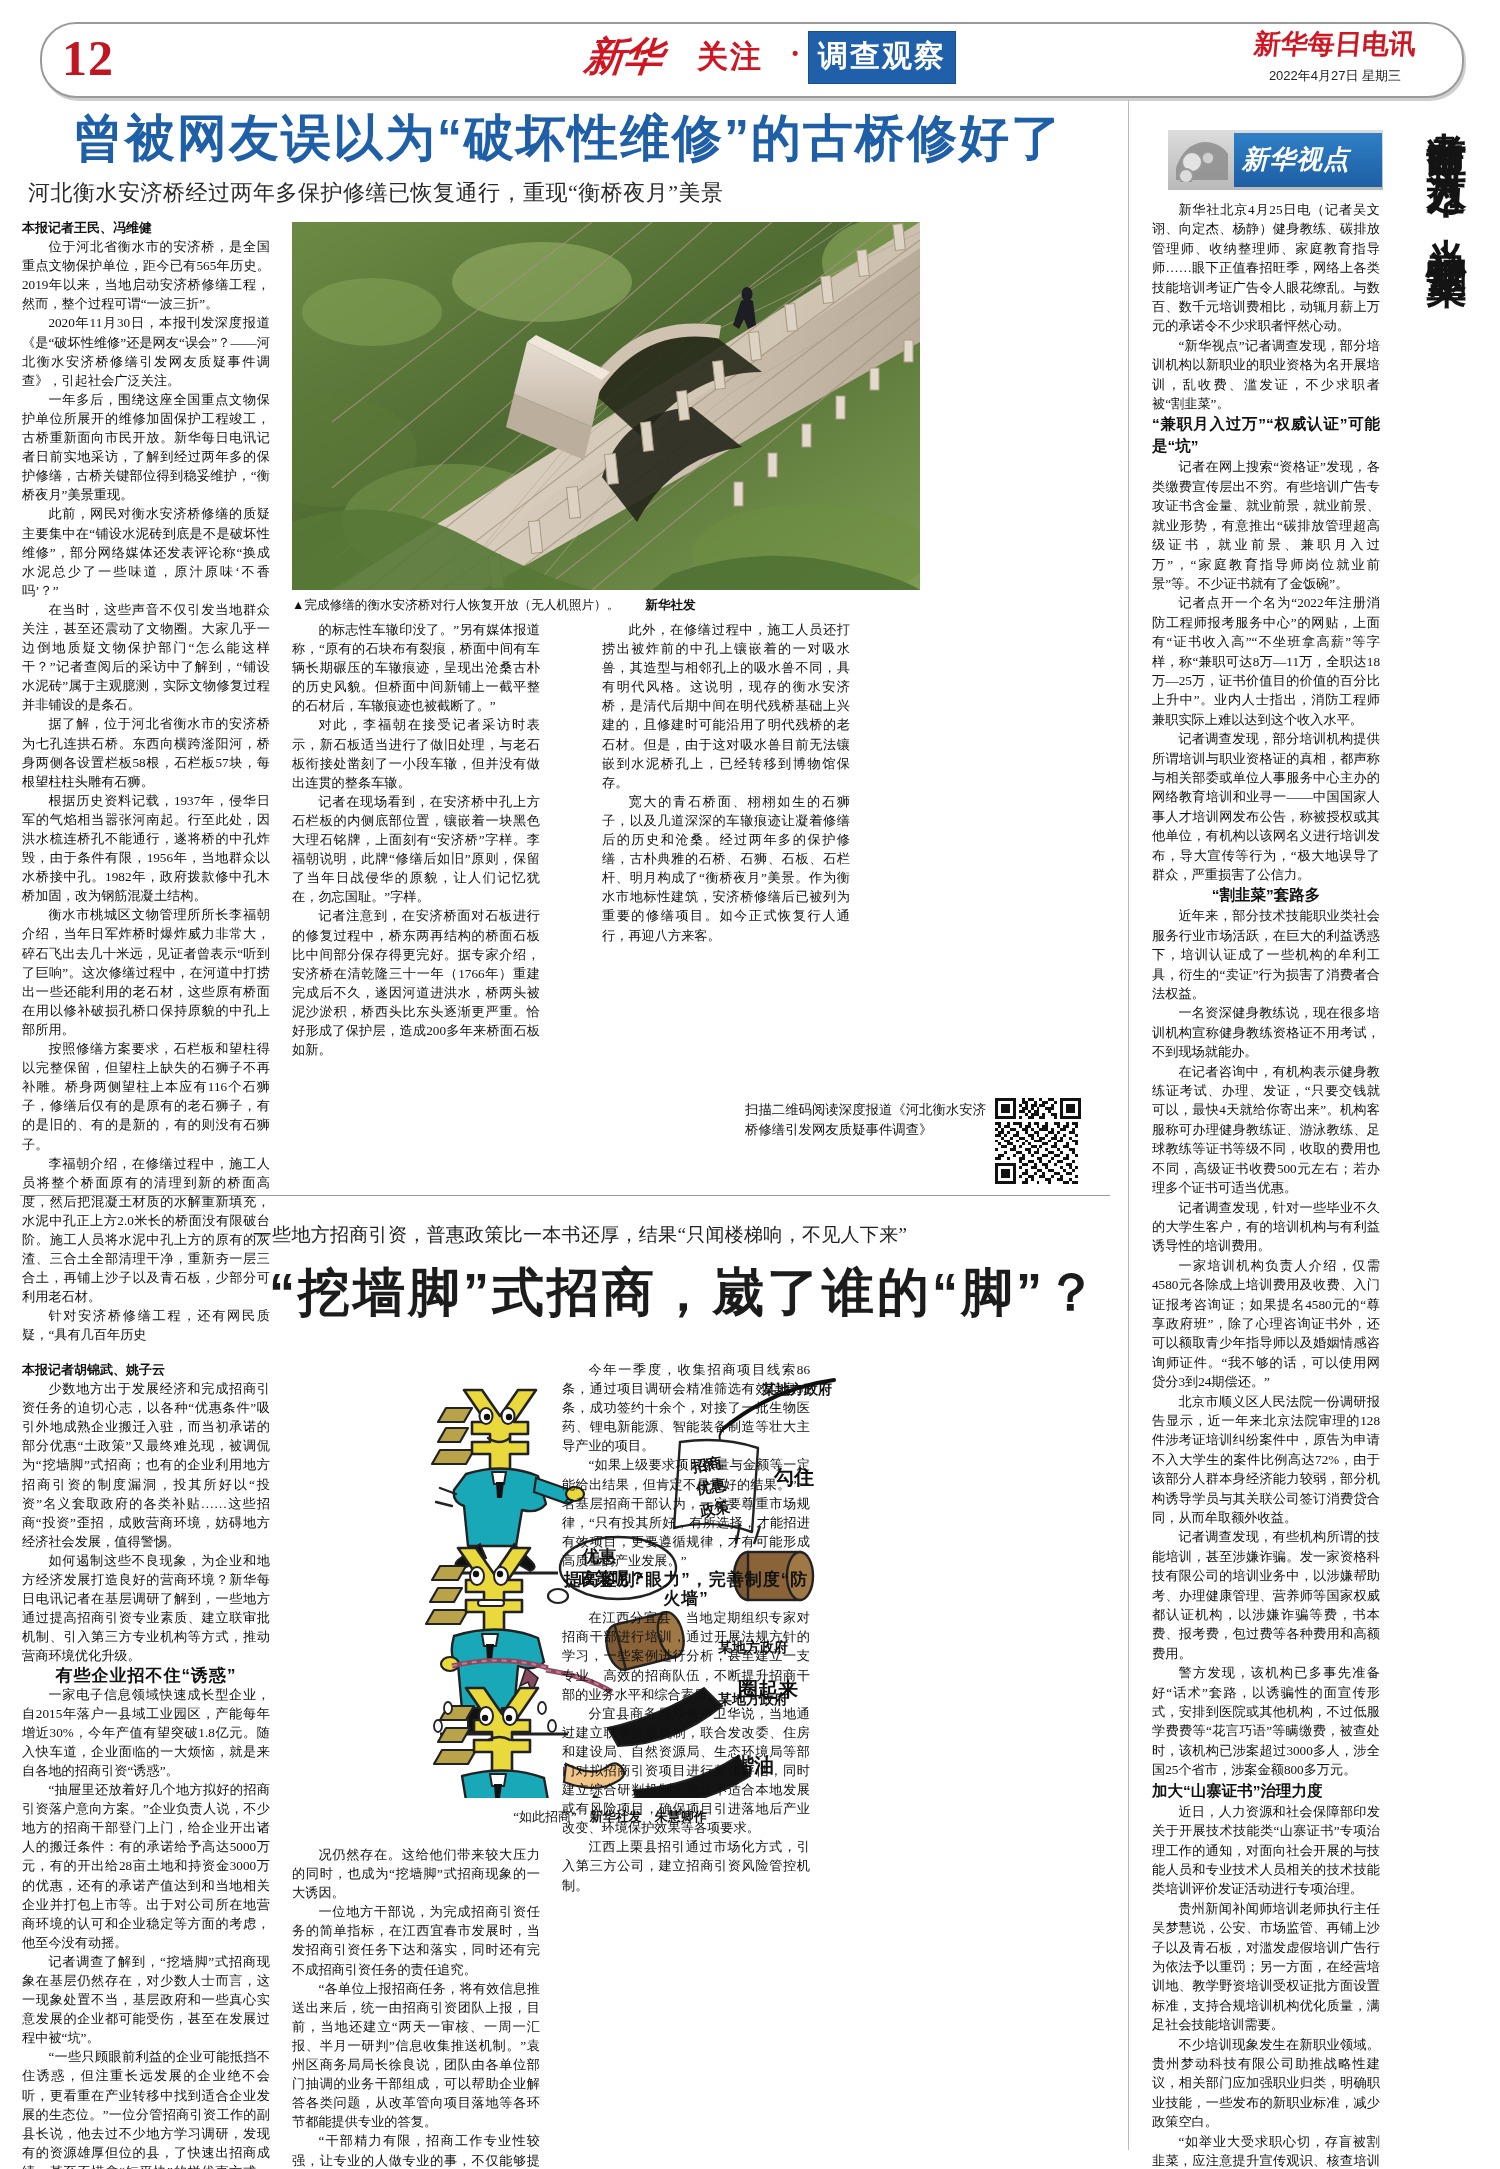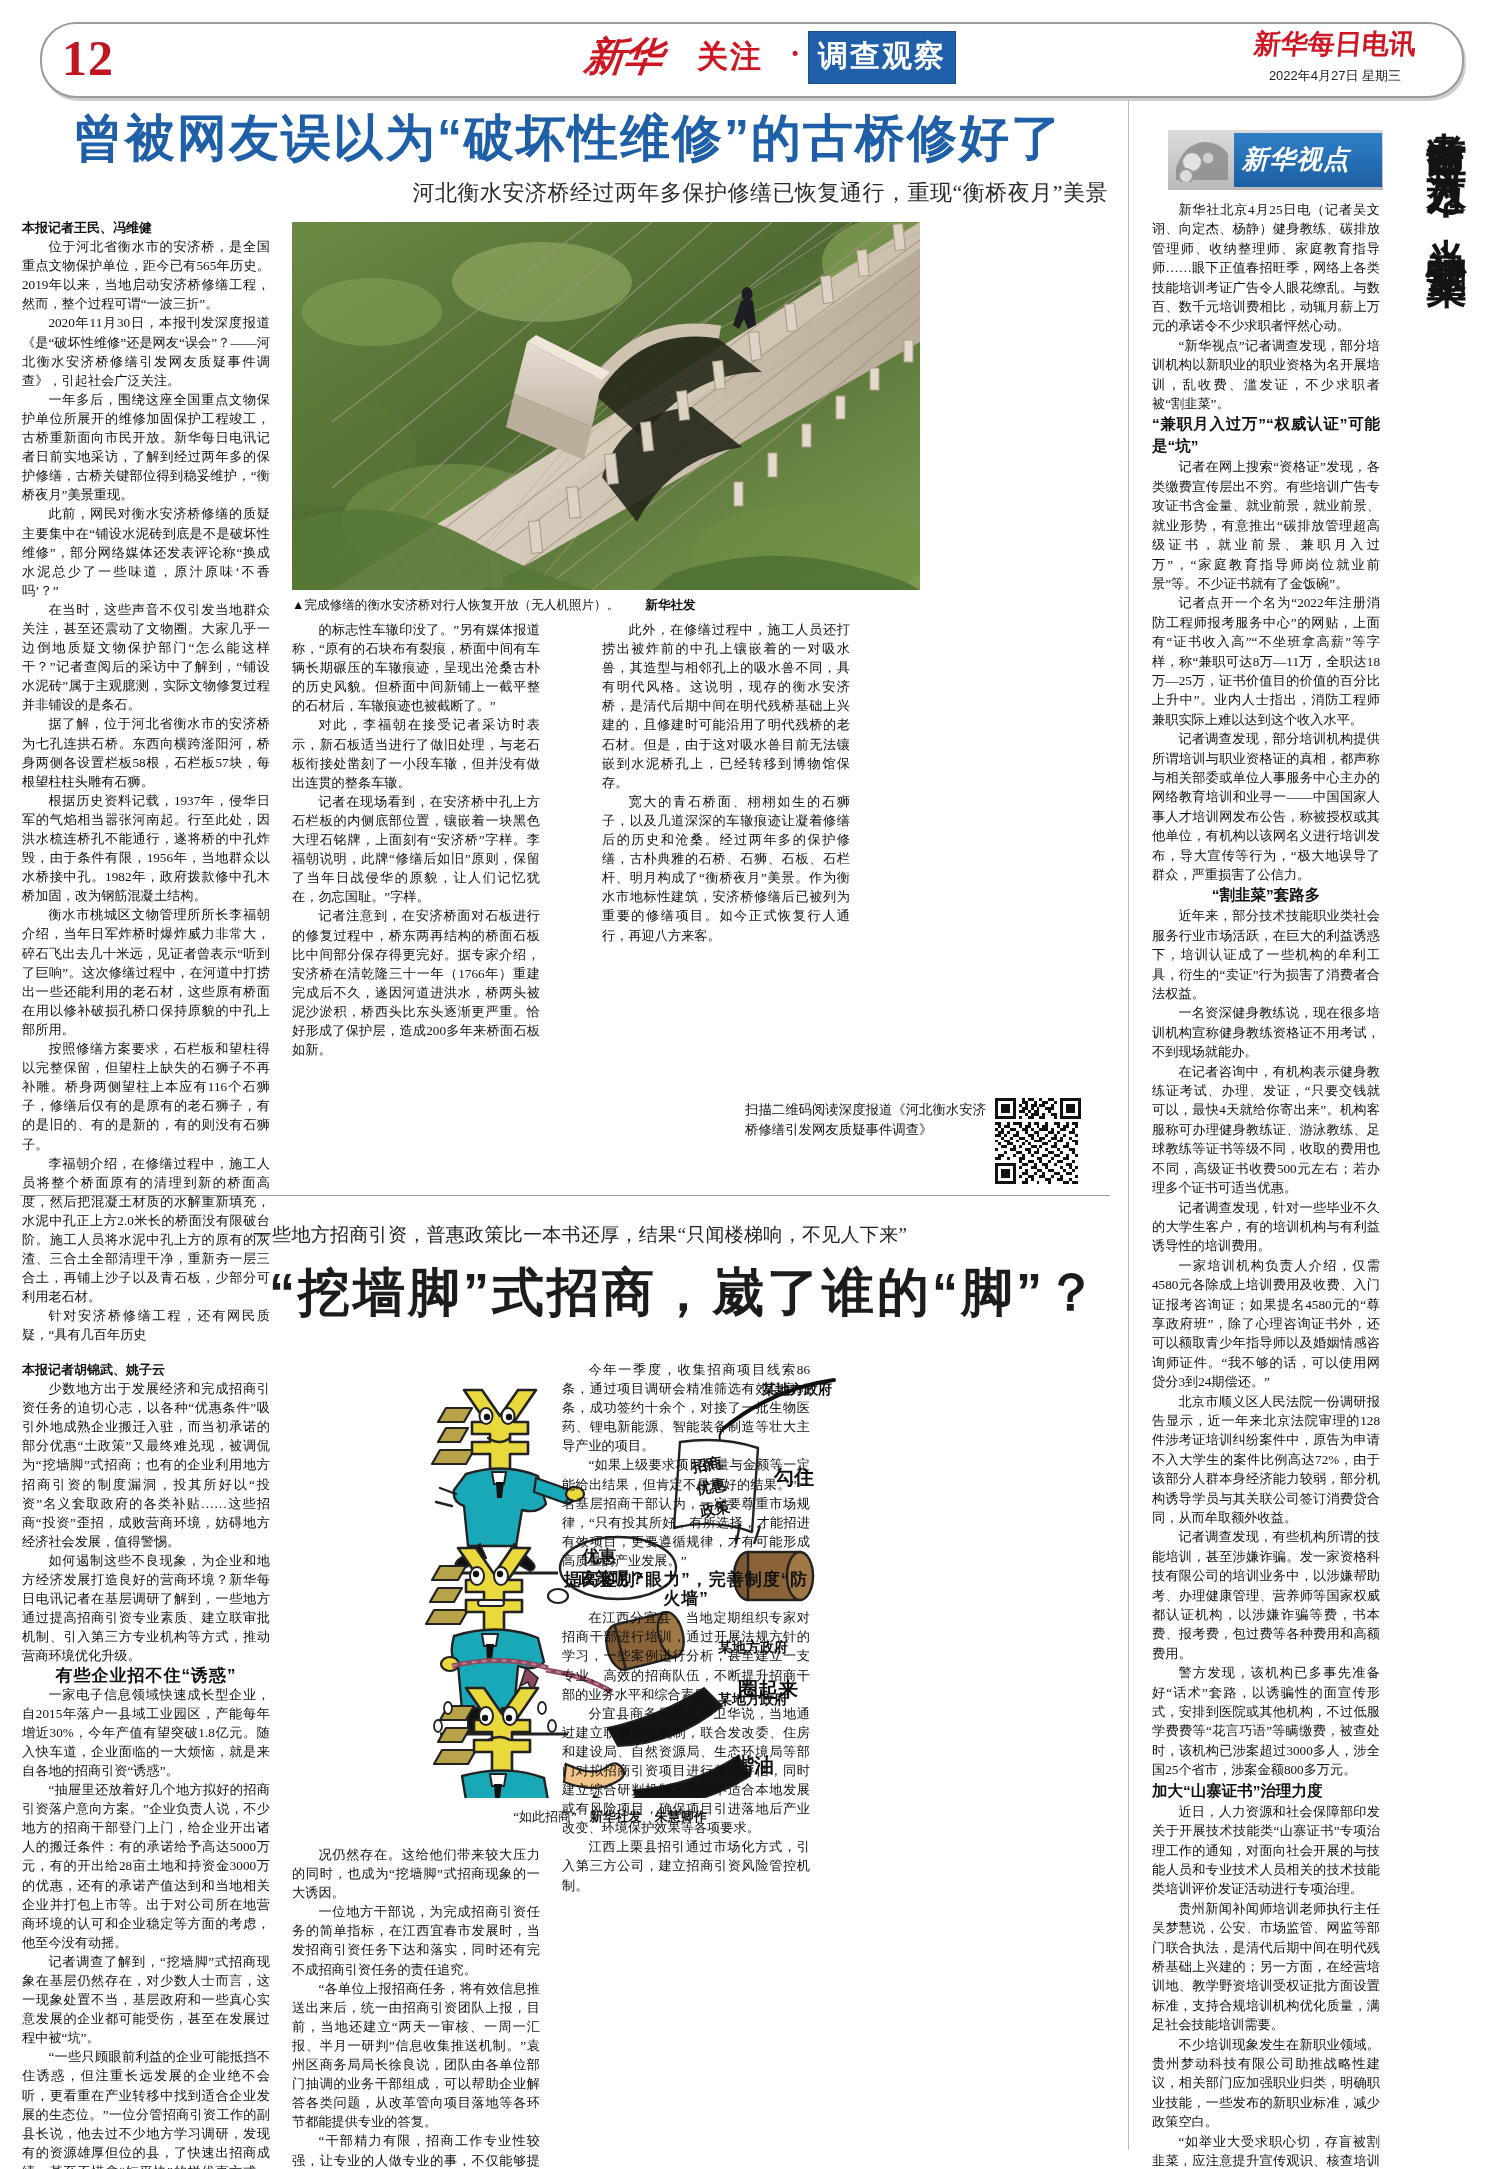--- a/index.html
+++ b/index.html
@@ -66,21 +66,21 @@
   .headline1{
     position:absolute;left:28px;top:105px;width:1080px;
     text-align:center;
     font-size:50px;font-weight:bold;color:#1f5fa8;
     font-family:"Liberation Sans","DejaVu Sans",sans-serif;
     letter-spacing:2px;
     white-space:nowrap;
   }
   .subhead1{
     position:absolute;left:28px;top:178px;width:1080px;
-    text-align:right;font-size:22px;color:#2a2a2a;
+    text-align:left;font-size:22px;color:#2a2a2a;
     letter-spacing:0.5px;
   }
 
   
   .vrule{position:absolute;background:#bbb;width:1px;}
   .hrule{position:absolute;background:#9a9a9a;height:1px;}
 
   
   .col{
     position:absolute;
@@ -714,19 +714,19 @@
     <p>近年来，部分技术技能职业类社会服务行业市场活跃，在巨大的利益诱惑下，培训认证成了一些机构的牟利工具，衍生的“卖证”行为损害了消费者合法权益。</p>
     <p>一名资深健身教练说，现在很多培训机构宣称健身教练资格证不用考试，不到现场就能办。</p>
     <p>在记者咨询中，有机构表示健身教练证考试、办理、发证，“只要交钱就可以，最快4天就给你寄出来”。机构客服称可办理健身教练证、游泳教练、足球教练等证书等级不同，收取的费用也不同，高级证书收费500元左右；若办理多个证书可适当优惠。</p>
     <p>记者调查发现，针对一些毕业不久的大学生客户，有的培训机构与有利益诱导性的培训费用。</p>
     <p>一家培训机构负责人介绍，仅需4580元各除成上培训费用及收费、入门证报考咨询证；如果提名4580元的“尊享政府班”，除了心理咨询证书外，还可以额取青少年指导师以及婚姻情感咨询师证件。“我不够的话，可以使用网贷分3到24期偿还。”</p>
     <p>北京市顺义区人民法院一份调研报告显示，近一年来北京法院审理的128件涉考证培训纠纷案件中，原告为申请不入大学生的案件比例高达72%，由于该部分人群本身经济能力较弱，部分机构诱导学员与其关联公司签订消费贷合同，从而牟取额外收益。</p>
     <p>记者调查发现，有些机构所谓的技能培训，甚至涉嫌诈骗。发一家资格科技有限公司的培训业务中，以涉嫌帮助考、办理健康管理、营养师等国家权威都认证机构，以涉嫌诈骗等费，书本费、报考费，包过费等各种费用和高额费用。</p>
     <p>警方发现，该机构已多事先准备好“话术”套路，以诱骗性的面宣传形式，安排到医院或其他机构，不过低服学费费等“花言巧语”等瞒缴费，被查处时，该机构已涉案超过3000多人，涉全国25个省市，涉案金额800多万元。</p>
     <p class="sb-h">加大“山寨证书”治理力度</p>
     <p>近日，人力资源和社会保障部印发关于开展技术技能类“山寨证书”专项治理工作的通知，对面向社会开展的与技能人员和专业技术人员相关的技术技能类培训评价发证活动进行专项治理。</p>
-    <p>贵州新闻补闻师培训老师执行主任吴梦慧说，公安、市场监管、网监等部门联合执法，是清代后期中间在明代残桥基础上兴建的；另一方面，在经营培训地、教学野资培训受权证批方面设置标准，支持合规培训机构优化质量，满足社会技能培训需要。</p>
+    <p>贵州新闻补闻师培训老师执行主任吴梦慧说，公安、市场监管、再铺上沙子以及青石板，对滥发虚假培训广告行为依法予以重罚；另一方面，在经营培训地、教学野资培训受权证批方面设置标准，支持合规培训机构优化质量，满足社会技能培训需要。</p>
     <p>不少培训现象发生在新职业领域。贵州梦动科技有限公司助推战略性建议，相关部门应加强职业归类，明确职业技能，一些发布的新职业标准，减少政策空白。</p>
     <p>“如举业大受求职心切，存盲被割韭菜，应注意提升宣传观识、核查培训机构资质。一些法律工作者建议，着力加强资质批准管控的监管，主管部门加强政策性法规。对毕业生开展职业培训的支付培训力度的培训机构，要加强对从业资格审核的监管。</p>
 
   </div>
 
 </div>
 
 </body></html>

